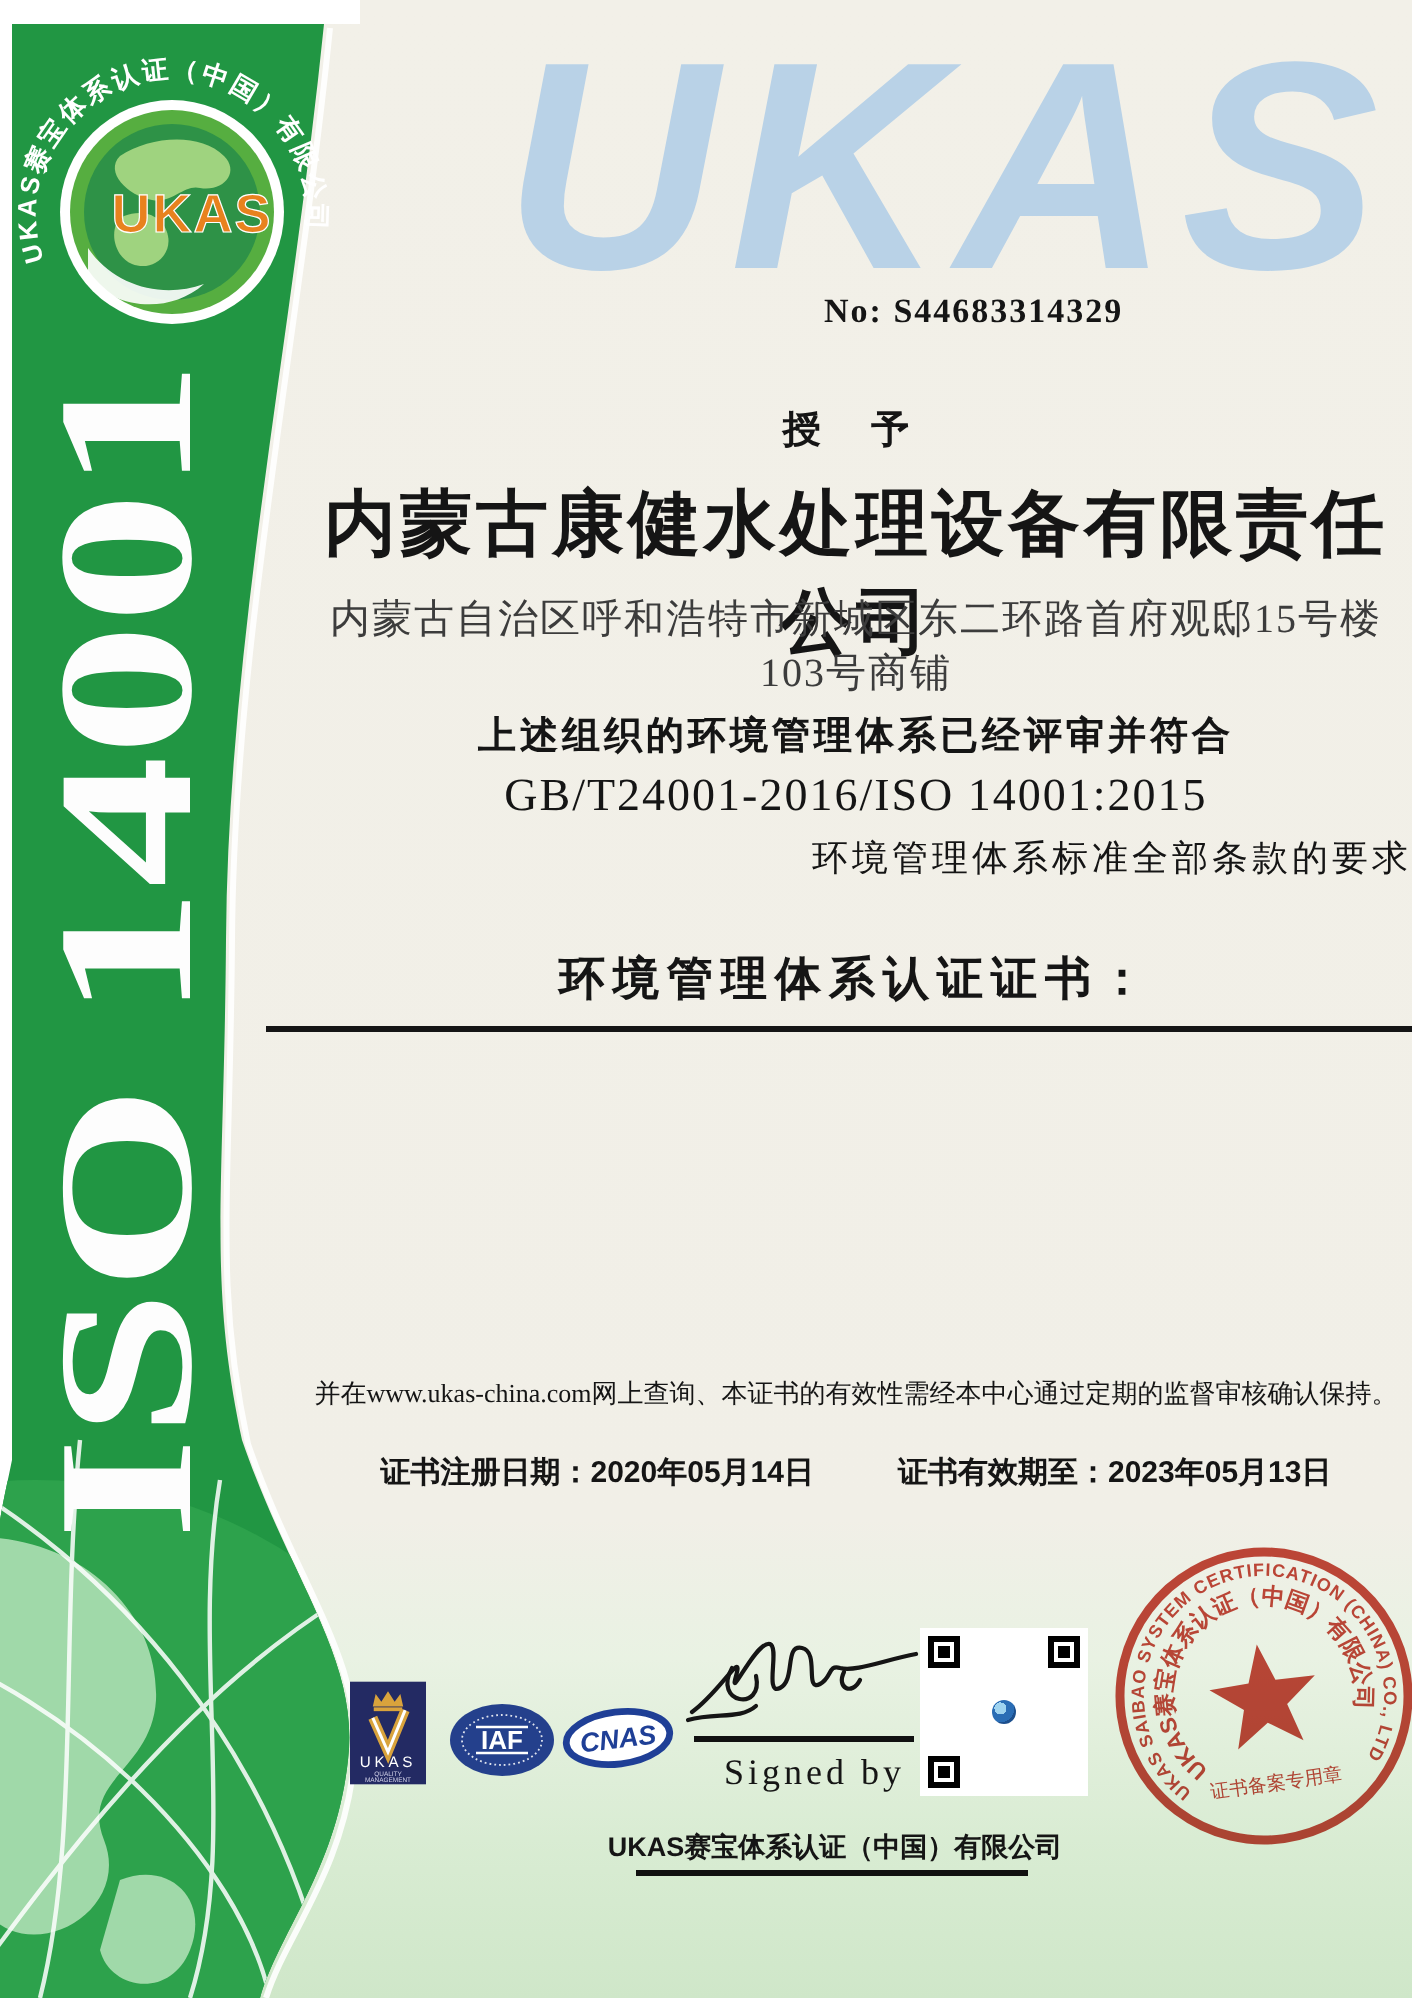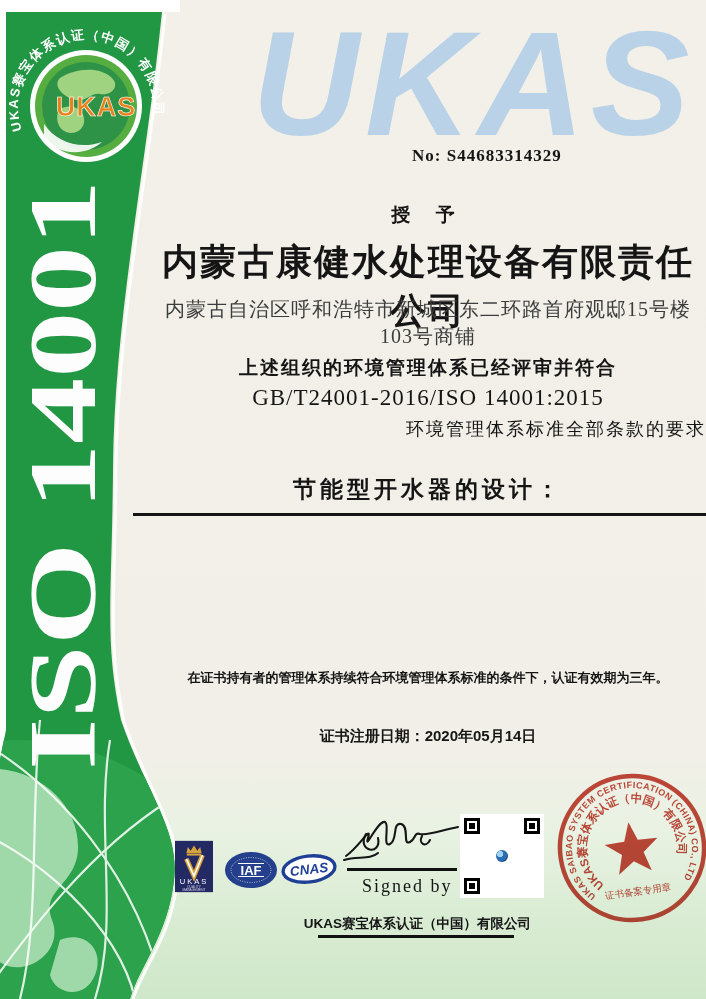--- a/index.html
+++ b/index.html
@@ -113,26 +113,29 @@
   <div class="abs certno serif">
     <span>No:</span>
     <span>S44683314329</span>
   </div>
   <div class="abs ctr shouyu">授 予</div>
   <div class="abs ctr company serif">内蒙古康健水处理设备有限责任公司</div>
   <div class="abs ctr address serif">内蒙古自治区呼和浩特市新城区东二环路首府观邸15号楼103号商铺</div>
   <div class="abs ctr conf1">上述组织的环境管理体系已经评审并符合</div>
   <div class="abs ctr standard serif">GB/T24001-2016/ISO 14001:2015</div>
   <div class="abs ctr conf2 serif">环境管理体系标准全部条款的要求</div>
-  <div class="abs ctr scopehead serif">节能型开水器的设计：</div>
+  <div class="abs ctr scopehead serif">环境管理体系认证证书：</div>
   <div class="abs rule"></div>
-  <div class="abs ctr fine1 serif">在证书持有者的管理体系持续符合环境管理体系标准的条件下，认证有效期为三年。</div>
+  <div class="abs ctr fine2 serif">并在www.ukas-china.com网上查询、本证书的有效性需经本中心通过定期的监督审核确认保持。</div>
   <div class="abs dates">
     <span>
       <span>证书注册日期：</span><span>2020年05月14日</span>
+    </span>
+    <span>
+      <span>证书有效期至：</span><span>2023年05月13日</span>
     </span>
   </div>
 
   <svg class="abs badge badge-ukas" viewBox="0 0 40 54">
     <rect x="0" y="0" width="40" height="54" fill="#232a63"></rect>
     <g>
       <path d="M12,13 L13.5,6.5 L16.5,10.5 L20,5 L23.5,10.5 L26.5,6.5 L28,13 Z" fill="#d9a33c"></path>
       <rect x="12.5" y="13.5" width="15" height="2" fill="#d9a33c"></rect>
     </g>
     <g>

